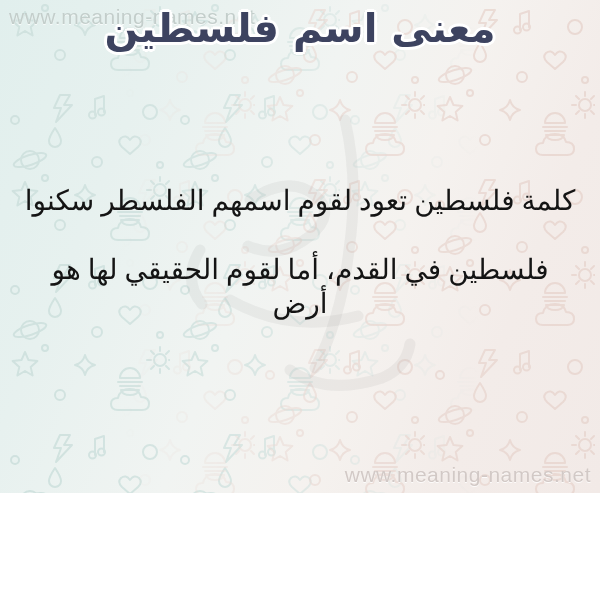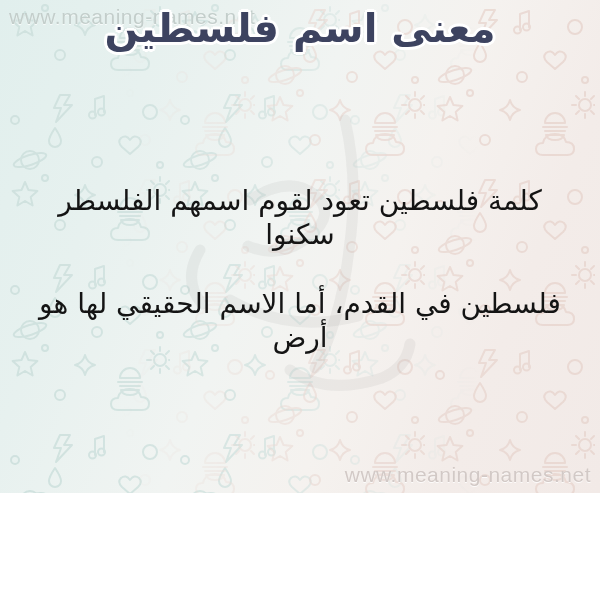--- a/index.html
+++ b/index.html
@@ -42,20 +42,21 @@
     position:absolute;left:24px;right:24px;top:184px;
     z-index:3;
     direction:rtl;
     text-align:center;
     color:#141414;
   }
   .body-text p{
     margin:0 0 35px 0;
     font-size:28px;
     line-height:34px;
+    font-family:Liberation Serif, serif;
   }
 </style>
 </head>
 <body>
 
 <div class="canvas">
 
   <svg class="doodle-layer" width="600" height="600" viewBox="0 0 600 600" aria-hidden="true">
     <defs>
       <g id="tile" fill="none" stroke-width="2" stroke-linecap="round" stroke-linejoin="round">
@@ -116,18 +117,18 @@
       <path d="M60 160 q-18 30 2 54"></path>
     </g>
   </svg>
 
   <div class="wm wm-top">www.meaning-names.net</div>
 
   <h1 class="title">معنى اسم فلسطين</h1>
 
   <div class="body-text">
     <p>كلمة فلسطين تعود لقوم اسمهم الفلسطر سكنوا</p>
-    <p>فلسطين في القدم، أما الاسم الحقيقي لها هو أرض</p>
+    <p>فلسطين في القدم، أما لقوم الحقيقي لها هو أرض</p>
   </div>
 
   <div class="wm wm-bottom">www.meaning-names.net</div>
 
 </div>
 
 </body></html>

